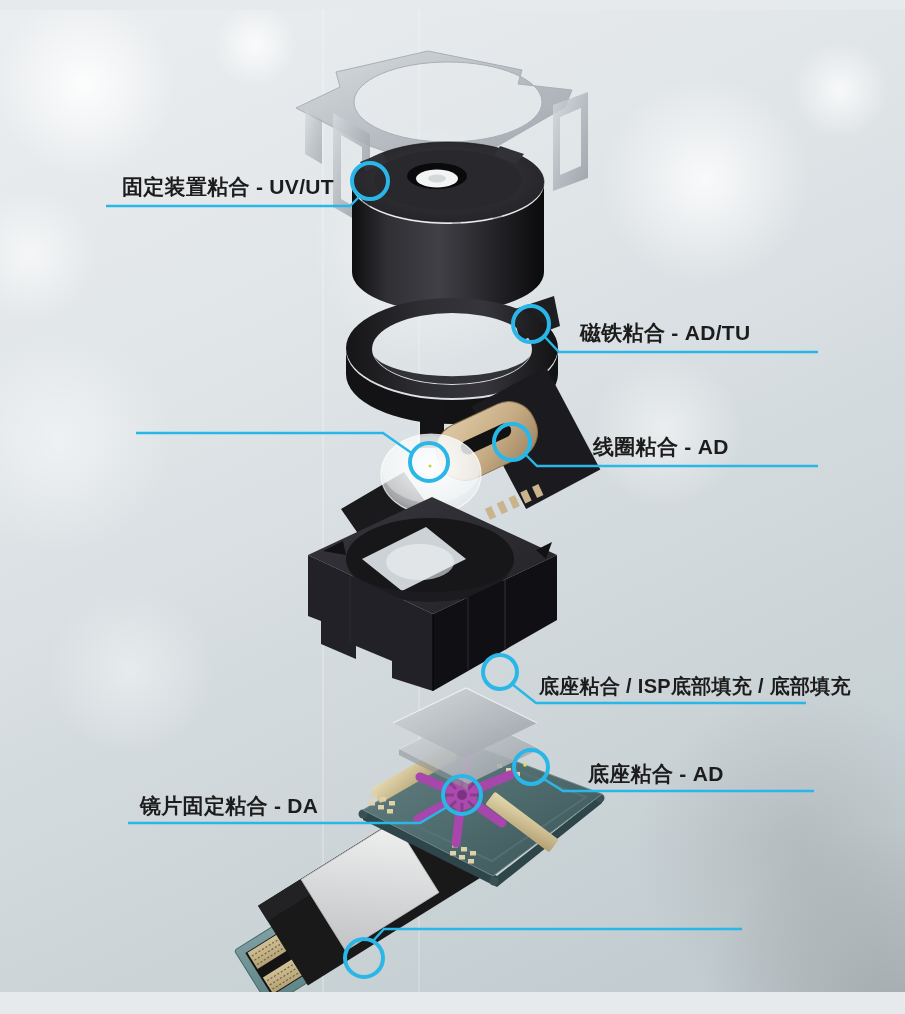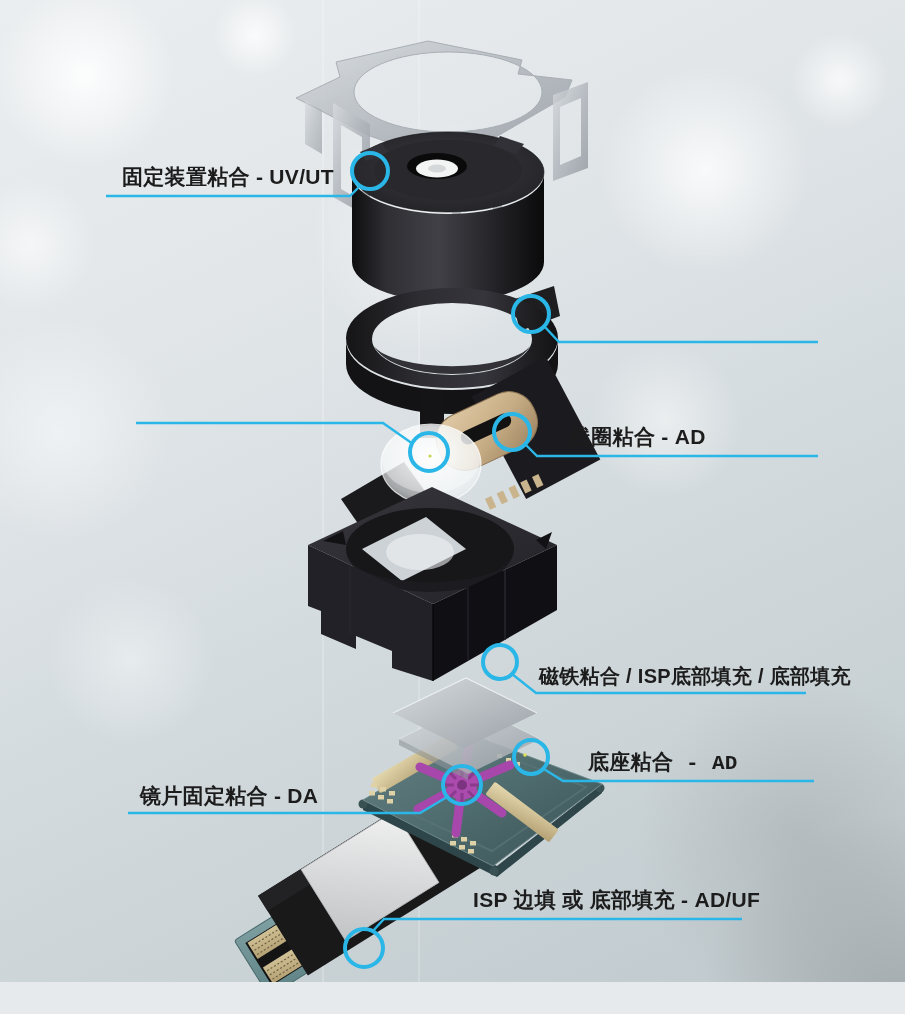--- a/index.html
+++ b/index.html
@@ -14,20 +14,21 @@
       radial-gradient(circle 150px at 705px 170px, rgba(255,255,255,.8), rgba(255,255,255,0) 70%),
       radial-gradient(circle 70px at 840px 80px, rgba(255,255,255,.75), rgba(255,255,255,0) 70%),
       radial-gradient(circle 110px at 665px 420px, rgba(255,255,255,.5), rgba(255,255,255,0) 70%),
       radial-gradient(circle 160px at 60px 430px, rgba(250,252,253,.55), rgba(250,252,253,0) 70%),
       radial-gradient(circle 120px at 130px 660px, rgba(246,249,250,.5), rgba(246,249,250,0) 70%),
       radial-gradient(circle 230px at 800px 840px, rgba(138,142,144,.30), rgba(138,142,144,0) 72%),
       radial-gradient(circle 270px at 895px 1010px, rgba(118,120,121,.38), rgba(118,120,121,0) 72%),
       linear-gradient(90deg, rgba(0,0,0,0) 322px, rgba(255,255,255,.22) 322px, rgba(255,255,255,.22) 324px, rgba(0,0,0,0) 324px),
       linear-gradient(90deg, rgba(0,0,0,0) 418px, rgba(255,255,255,.20) 418px, rgba(255,255,255,.20) 420px, rgba(0,0,0,0) 420px),
       linear-gradient(155deg,#ebeef0 0%,#dfe4e7 35%,#cfd7da 65%,#bfc9cd 100%);
+    margin-top: 10px;
   }
   .art{position:absolute;left:0;top:0;width:905px;height:1014px;display:block;}
   .callout-label{
     position:absolute;color:#1c1c1c;font-weight:700;font-size:21px;
     line-height:1.15;white-space:nowrap;letter-spacing:.3px;
   }
   .callout-label.small{font-size:20px;}
 </style>
 </head>
 <body>
@@ -266,25 +267,25 @@
       <circle cx="512" cy="432" r="18"></circle>
       <circle cx="500" cy="662" r="17"></circle>
       <circle cx="531" cy="757" r="17"></circle>
       <circle cx="462" cy="785" r="19"></circle>
       <circle cx="364" cy="948" r="19"></circle>
     </g>
   </svg>
 
   <div class="callout-label" style="left:122px;top:165px;">固定装置粘合 - UV/UT</div>
 
-
-
-  <div class="callout-label" style="left:570px;top:425px;">线圈粘合 - AD</div>
-
-  <div class="callout-label small" style="left:539px;top:665px;">磁铁粘合 / ISP底部填充 / 底部填充</div>
-
-  <div class="callout-label" style="left:588px;top:752px;font-family:Liberation Mono, monospace;">底座粘合 - AD</div>
+  <div class="callout-label" style="left:580px;top:311px;">磁铁粘合 - AD/TU</div>
+
+
+  <div class="callout-label" style="left:593px;top:425px;">线圈粘合 - AD</div>
+
+  <div class="callout-label small" style="left:539px;top:665px;">底座粘合 / ISP底部填充 / 底部填充</div>
+
+  <div class="callout-label" style="left:588px;top:752px;">底座粘合 - AD</div>
 
   <div class="callout-label" style="left:140px;top:784px;">镜片固定粘合 - DA</div>
 
-  <div class="callout-label" style="left:473px;top:888px;">ISP 边填 或 底部填充 - AD/UF</div>
 
 </div>
 
 </body></html>

